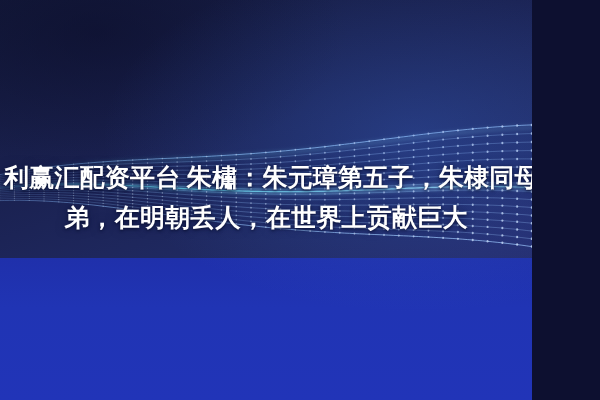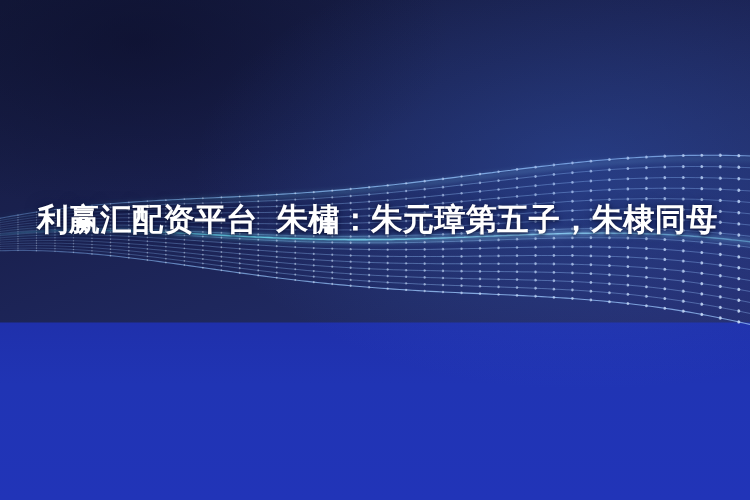--- a/index.html
+++ b/index.html
@@ -2,24 +2,24 @@
 <html><head>
 <meta charset="utf-8">
 <style>
   html, body {
     margin: 0;
     padding: 0;
     background: #0d1030;
   }
   #banner {
     position: relative;
-    width: 600px;
+    width: 532px;
     height: 400px;
     overflow: hidden;
-    font-family: Liberation Mono, monospace;
+    font-family: Liberation Serif, serif;
     background: #151a40;
   }
 
   
   .bg-base {
     position: absolute;
     inset: 0;
     background: linear-gradient(160deg, #141a3c 0%, #1a2150 32%, #202a63 58%, #242c6c 72%, #27306f 100%);
   }
   
@@ -846,15 +846,16 @@
         <circle cx="605.7" cy="243.1" r="1.34" fill="url(#nodeFade)" fill-opacity="0.91"></circle>
         <circle cx="605.7" cy="252.0" r="1.34" fill="url(#nodeFade)" fill-opacity="0.91"></circle>
         <circle cx="605.7" cy="260.9" r="1.34" fill="url(#nodeFade)" fill-opacity="0.91"></circle>
       </g>
   </svg>
 
   <div class="bg-glow"></div>
 
   <div class="headline">
     <span class="ln ln1">利赢汇配资平台 朱橚：朱元璋第五子，朱棣同母</span>
+    <span class="ln ln2">弟，在明朝丢人，在世界上贡献巨大</span>
   </div>
 
 </div>
 
 </body></html>

